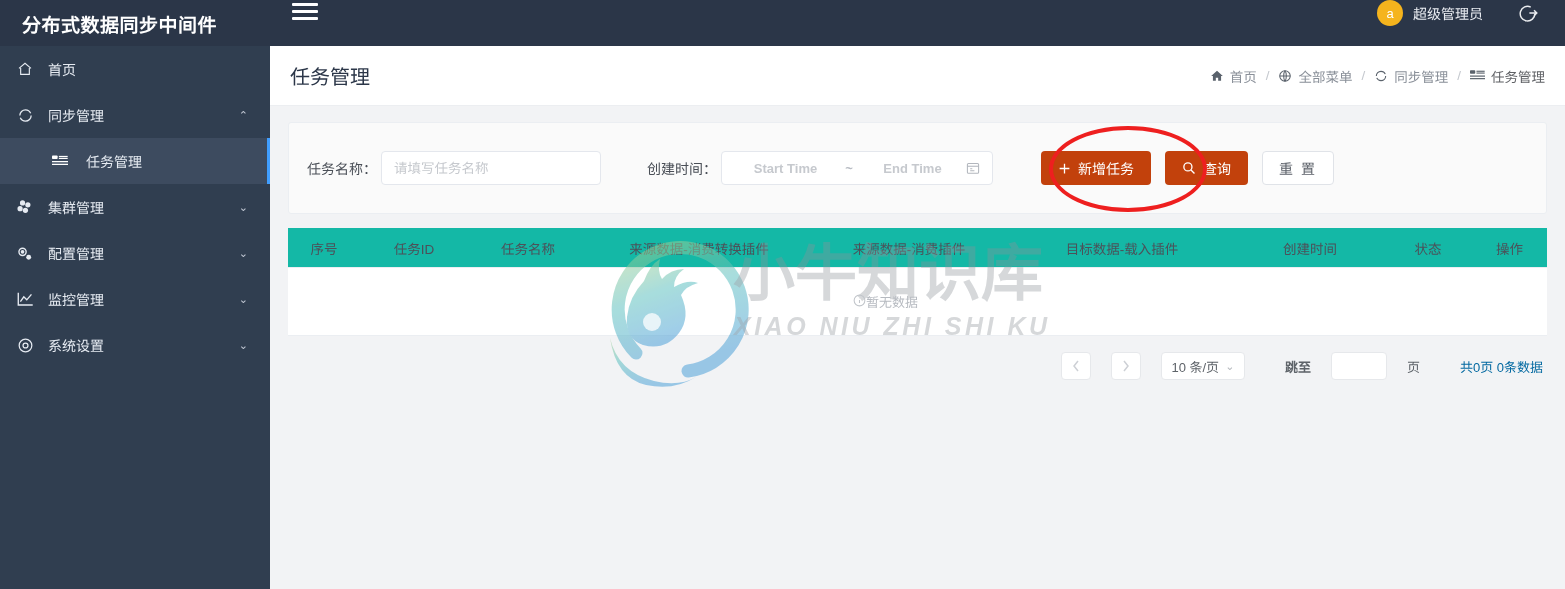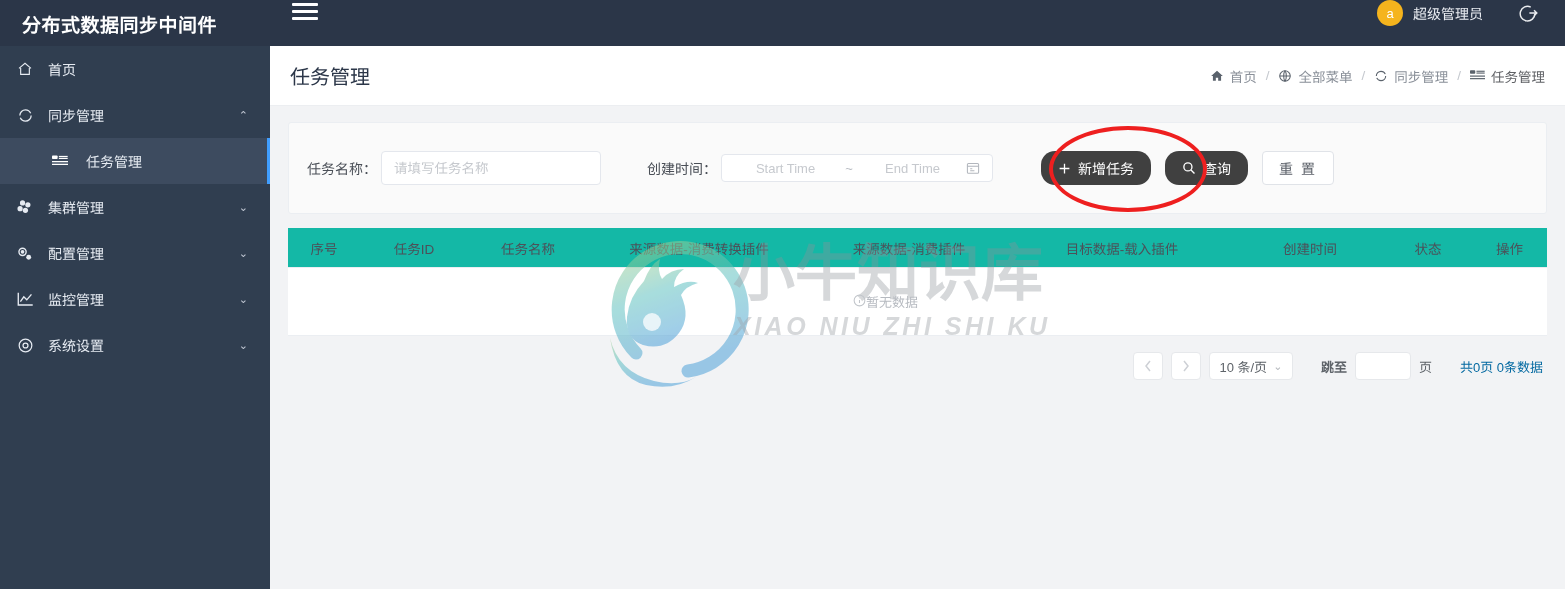--- a/index.html
+++ b/index.html
@@ -121,44 +121,44 @@
     width: 220px; height: 34px;
     border: 1px solid #e4e7ed; border-radius: 4px;
     background: #fff;
     font-size: 13.5px; color: #303133;
     padding: 16px 12px;
     outline: none;
   }
   .text-input::placeholder { color: #c6c9ce; }
 
   .daterange {
-    width: 272px; height: 28px;
+    width: 272px; height: 34px;
     border: 1px solid #e4e7ed; border-radius: 4px;
     background: #fff;
     display: flex; align-items: center;
     padding: 0 10px;
-    font-size: 13px; color: #c6c9ce;
+    font-size: 13px; color: #c6c9ce; font-weight: bold;
   }
   .dr-start, .dr-end { flex: 1; text-align: center; }
   .dr-sep { width: 20px; text-align: center; color: #b8bcc3; }
   .dr-cal { width: 16px; display: flex; align-items: center; color: #b2b6bd; }
 
   .gap-lg { width: 46px; }
   .gap-btn { width: 48px; }
 
   .btn {
     height: 34px; border-radius: 4px;
     display: inline-flex; align-items: center; justify-content: center;
     gap: 7px;
     font-size: 14px; cursor: pointer;
     border: 1px solid transparent;
     padding: 0 16px;
     white-space: nowrap;
   }
-  .btn-primary { background: #404040; color: #fff; border-radius: 14px; }
+  .btn-primary { background: #c2410c; color: #fff; }
   .btn-default { background: #fff; color: #5b6068; border-color: #e0e3e8; letter-spacing: 2px; }
   .btn .b-icon { display: flex; align-items: center; }
 
   
   .table-wrap { position: relative; margin-top: 14px; background: #fff; }
   .table-head {
     height: 40px; background: #14b8a6;
     display: flex; align-items: center;
     border-bottom: 1px solid #ebeef2;
     font-size: 13.5px; color: #4c5159;
@@ -181,21 +181,21 @@
     left: 260px; top: -5px;
     width: 500px; height: 170px;
     pointer-events: none;
     opacity: .85;
     font-weight: bold;
   }
 
   
   .pagination {
     display: flex; align-items: center; justify-content: flex-end;
-    gap: 8px;
+    gap: 20px;
     padding: 16px 4px 0 0;
     font-size: 13px; color: #5e6369;
   }
   .pg-btn {
     width: 30px; height: 28px;
     border: 1px solid #e6e8eb; border-radius: 4px;
     background: #fff; color: #cdd0d5;
     display: flex; align-items: center; justify-content: center;
     cursor: pointer; font-size: 12px;
   }

